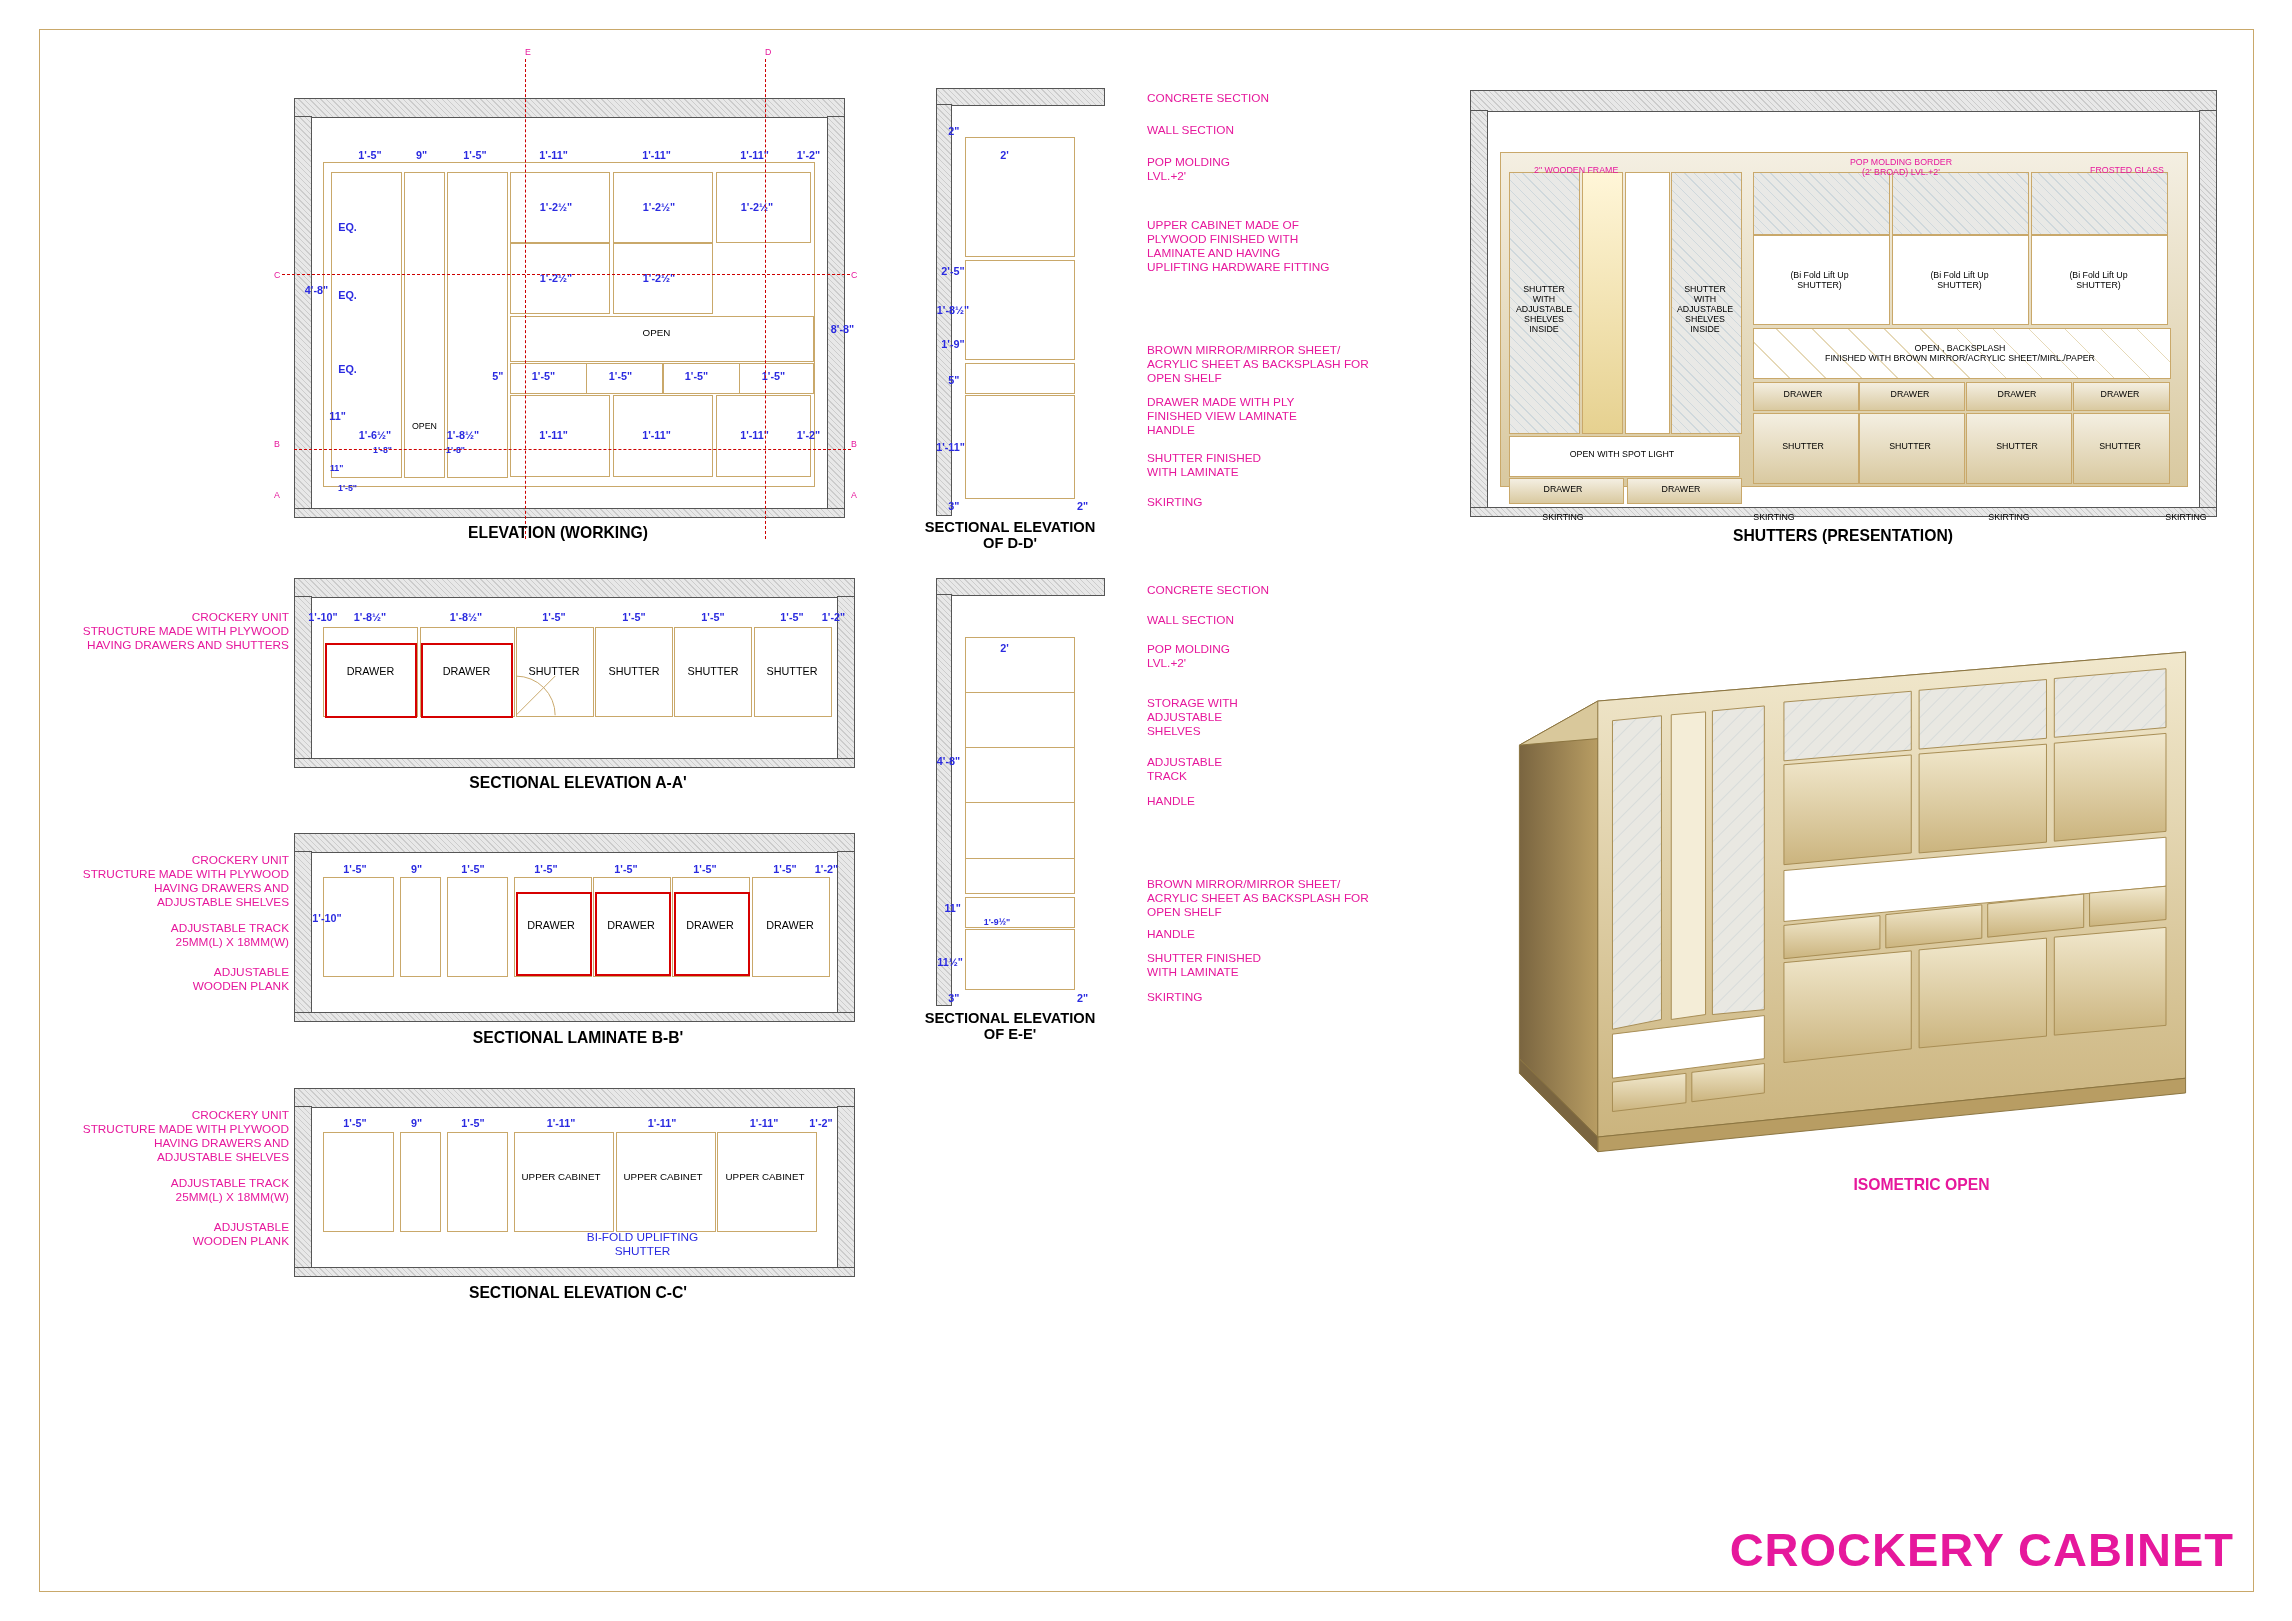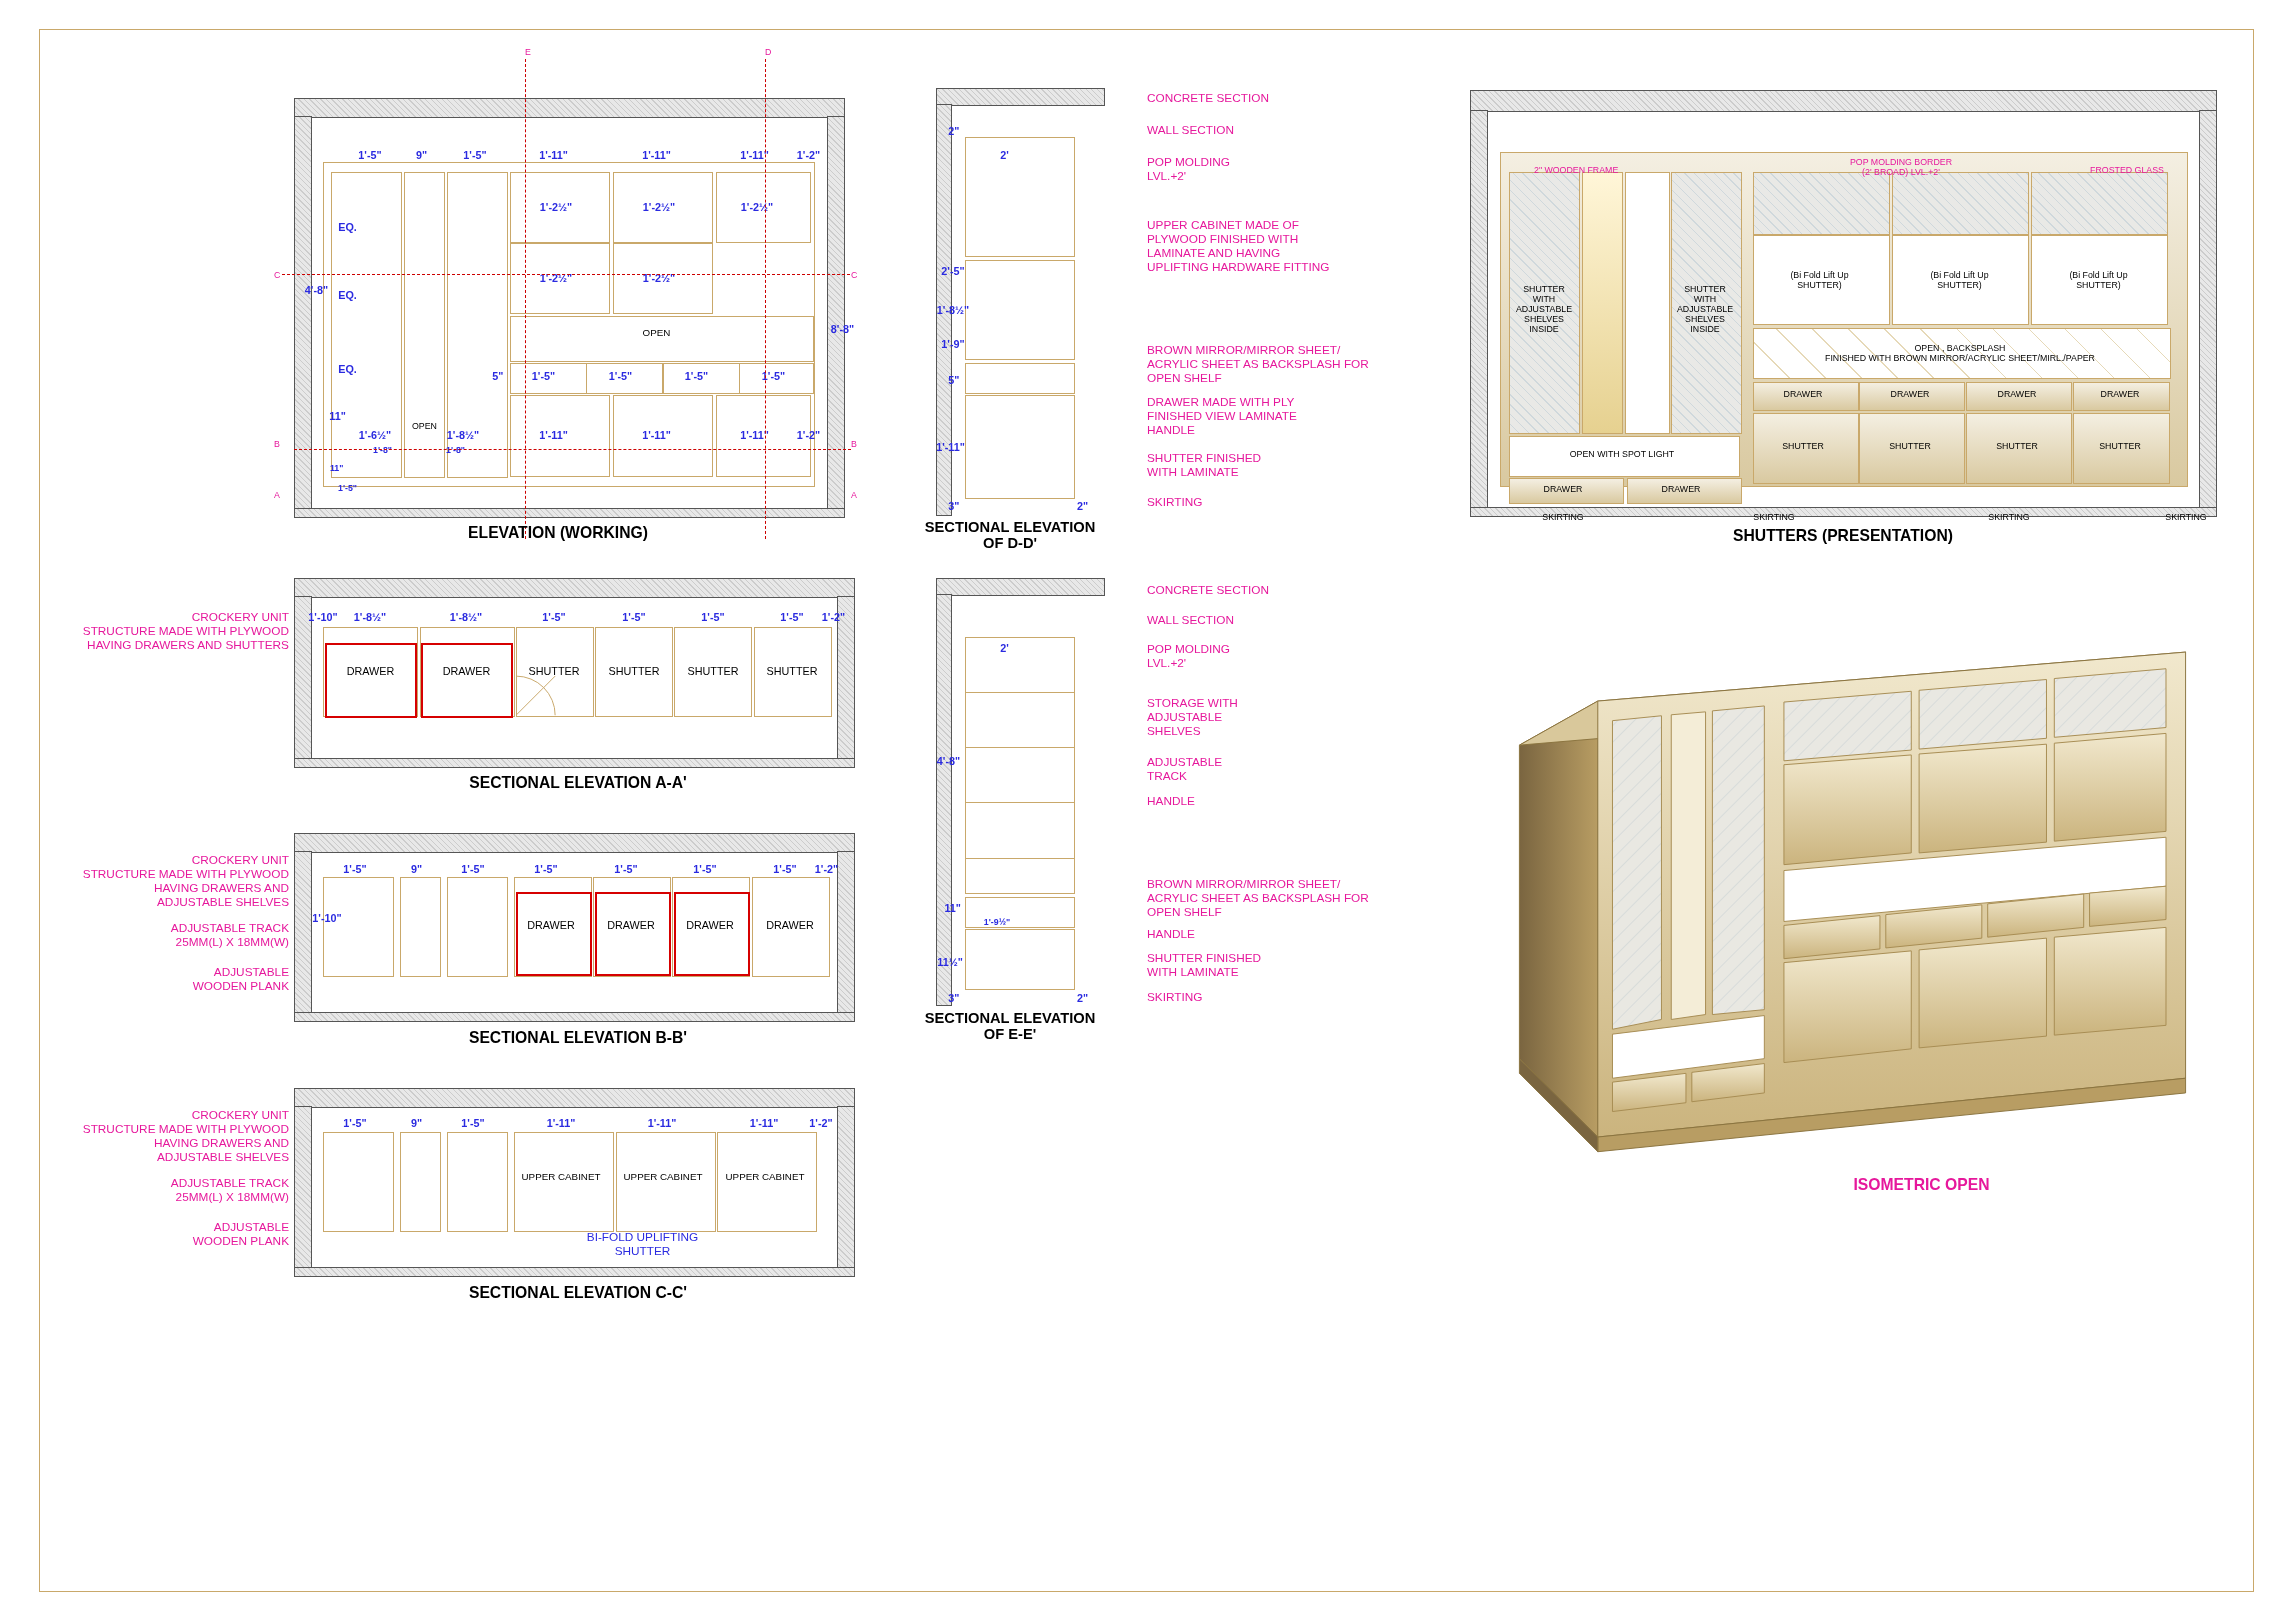--- a/index.html
+++ b/index.html
@@ -192,21 +192,21 @@
 
   <div class="leader leader-l" style="left:34px;top:853px;width:255px;white-space:pre-line">CROCKERY UNIT
 STRUCTURE MADE WITH PLYWOOD
 HAVING DRAWERS AND
 ADJUSTABLE SHELVES</div>
   <div class="leader leader-l" style="left:78px;top:921px;width:211px;white-space:pre-line">ADJUSTABLE TRACK
 25MM(L)  X 18MM(W)</div>
   <div class="leader leader-l" style="left:127px;top:965px;width:162px;white-space:pre-line">ADJUSTABLE
 WOODEN PLANK</div>
 </div>
-<div class="view-title" style="left:441px;top:1029px;width:274px">SECTIONAL ELEVATION B-B'</div>
+<div class="view-title" style="left:441px;top:1029px;width:274px">SECTIONAL LAMINATE B-B'</div>
 
 <div>
   <div class="wall" style="left:294px;top:1088px;width:559px;height:17.6px"></div>
   <div class="wall" style="left:294px;top:1106px;width:15.7px;height:162px"></div>
   <div class="wall" style="left:837px;top:1106px;width:15.7px;height:162px"></div>
   <div class="wall" style="left:294px;top:1267px;width:559px;height:7.8px"></div>
 
   <div class="box" style="left:323px;top:1132px;width:69px;height:98px"></div>
   <div class="box" style="left:400px;top:1132px;width:39px;height:98px"></div>
   <div class="box" style="left:447px;top:1132px;width:59px;height:98px"></div>
@@ -446,14 +446,15 @@
   <polygon points="135,435 290,416 290,460 135,480" fill="#fff" stroke="#a78c53"></polygon>
   <polygon points="135,484 210,475 210,505 135,514" fill="url(#g1)" stroke="#a78c53"></polygon>
   <polygon points="216,474 290,465 290,495 216,504" fill="url(#g1)" stroke="#a78c53"></polygon>
 
   <polygon points="120,540 720,480 720,495 120,555" fill="#b89d63" stroke="#8a743f"></polygon>
   <polygon points="40,460 120,540 120,555 40,475" fill="#7a6540" stroke="#8a743f"></polygon>
 </svg>
 </div>
 <div class="view-title" style="left:1794px;top:1176px;width:255px;color:#e6189c">ISOMETRIC OPEN</div>
 
+<div class="title-main">CROCKERY CABINET</div>
 </div>
 
 
 </body></html>

